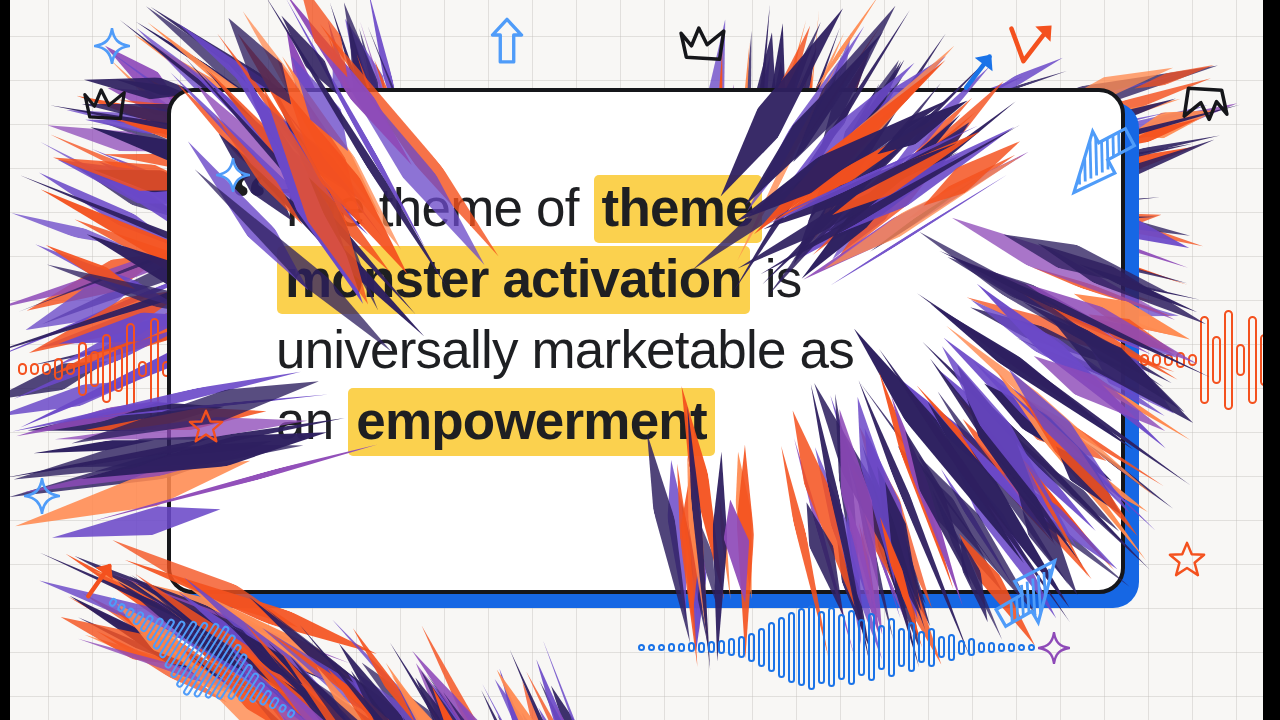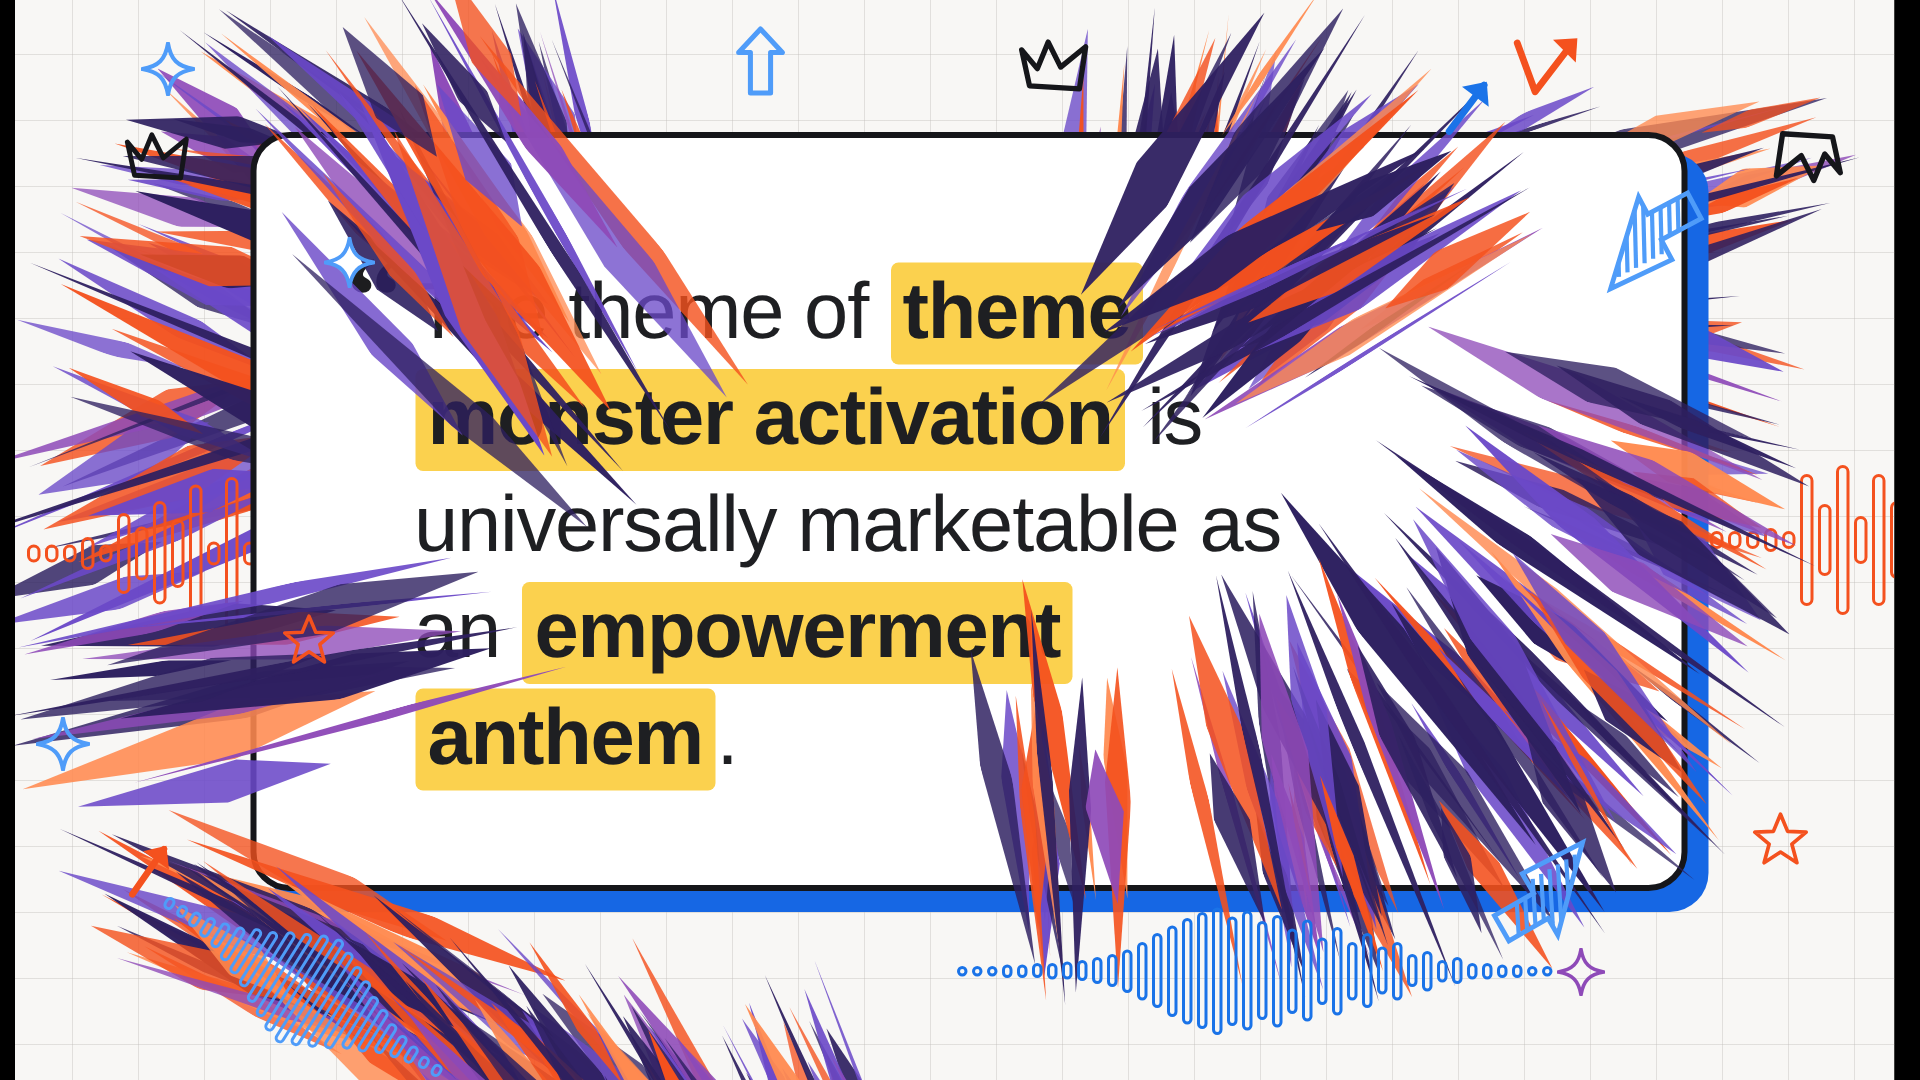--- a/index.html
+++ b/index.html
@@ -324,21 +324,20 @@
 
     <div id="card-shadow"></div>
     <div id="card">
       <div id="quote-block">
         <span id="quote-mark">“</span>
         <div id="quote-lines">
             <div class="qline"><span class="plain">The theme of </span><span class="hl">theme</span></div>
             <div class="qline"><span class="hl">monster activation</span><span class="plain"> is</span></div>
             <div class="qline"><span class="plain">universally marketable as</span></div>
             <div class="qline"><span class="plain">an </span><span class="hl">empowerment</span></div>
-            <div class="qline"><span class="hl">anthem</span><span class="plain">.</span></div>
           </div>
       </div>
     </div>
 
     <div class="deco" id="deco-front" style="z-index:30">
         <div class="shard" style="left: 175px; top: 10px; transform: rotate(48deg); width: 300px; height: 95px;">
           <i style="left: 3.43441px; top: 13.194px; width: 191.606px; height: 8.0707px; background: rgb(244, 81, 30); opacity: 0.84; transform: rotate(5.5deg);"></i>
           <i style="left: 12.5158px; top: 61.899px; width: 163.184px; height: 12.845px; background: rgb(244, 81, 30); opacity: 0.83; transform: rotate(-2deg);"></i>
           <i style="left: 78.5185px; top: 63.0796px; width: 113.932px; height: 25.7046px; background: rgb(46, 32, 96); opacity: 0.9; transform: rotate(1.4deg);"></i>
           <i style="left: 27.8314px; top: 41.0722px; width: 186.776px; height: 30.7281px; background: rgb(142, 74, 184); opacity: 0.8; transform: rotate(-1.2deg);"></i>

